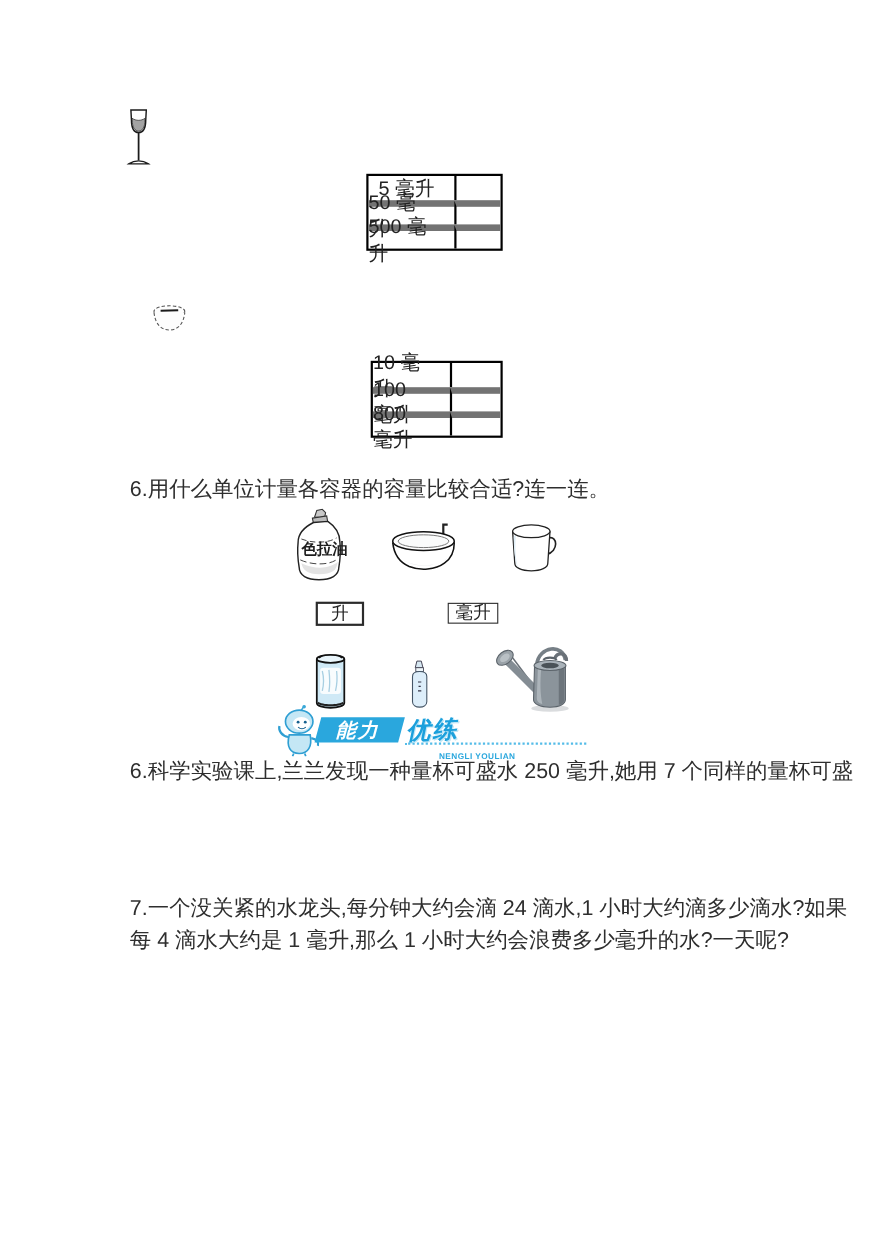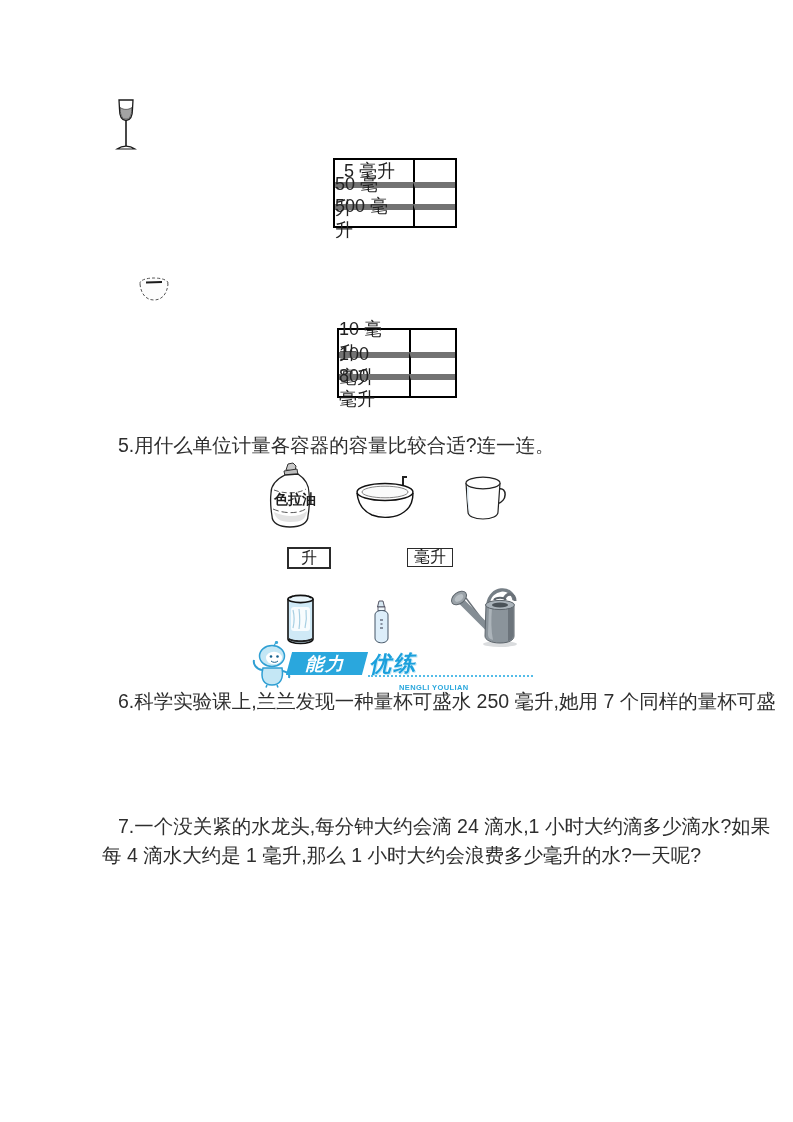--- a/index.html
+++ b/index.html
@@ -65,21 +65,21 @@
 
   <div class="cap-table" id="table2">
     <div class="cell label">10 毫升</div>
     <div class="cell blank"></div>
     <div class="cell label rtop">100 毫升</div>
     <div class="cell blank rtop"></div>
     <div class="cell label rtop">800 毫升</div>
     <div class="cell blank rtop"></div>
   </div>
 
-  <div class="abs qtext" style="left:118px;top:433px;">5.用什么单位计量各容器的容量比较合适?连一连。</div>
+  <div class="abs qtext" style="left:118px;top:433px;">6.用什么单位计量各容器的容量比较合适?连一连。</div>
 
   <div class="abs" style="left:262px;top:462px;">
     <svg width="56" height="68" viewBox="0 0 56 68">
       <path d="M24,8 L26,2 L31,1 L34,4 L33,9 Z" fill="#c9c9c9" stroke="#333" stroke-width="1"></path>
       <path d="M22,9 L35,7 L36,13 L23,14 Z" fill="#bdbdbd" stroke="#333" stroke-width="1"></path>
       <path d="M23,13 C15,17 9,23 9,31 C8,40 9,48 10,54 C10,61 17,65 28,65 C39,65 46,61 46,54 C47,48 48,40 47,31 C47,22 42,16 36,12 Z" fill="#fff" stroke="#222" stroke-width="1.3"></path>
       <path d="M12,28 C22,32 36,32 44,27" fill="none" stroke="#444" stroke-width="0.9" stroke-dasharray="5,3"></path>
       <path d="M11,47 C22,52 38,52 45,46" fill="none" stroke="#444" stroke-width="0.9" stroke-dasharray="6,3"></path>
       <path d="M12,50 C24,56 38,55 45,49 C44,57 40,60 28,60 C18,60 13,56 12,50 Z" fill="#e3e3e3"></path>
       <text x="12" y="42" font-size="14" font-weight="bold" fill="#1d1d1d">色拉油</text>
@@ -168,15 +168,15 @@
   <div class="abs" id="banner-para">
     <span>能力</span>
   </div>
   <div class="abs" id="banner-accent">优练</div>
   <div class="abs" id="banner-pinyin">NENGLI YOULIAN</div>
   <div class="abs" id="banner-dots"></div>
 
   <div class="abs qtext" style="left:118px;top:689px;">6.科学实验课上,兰兰发现一种量杯可盛水 250 毫升,她用 7 个同样的量杯可盛</div>
 
   <div class="abs qtext" style="left:118px;top:814px;">7.一个没关紧的水龙头,每分钟大约会滴 24 滴水,1 小时大约滴多少滴水?如果</div>
-  <div class="abs qtext" style="left:102px;top:843px;">每 4 滴水大约是 1 毫升,那么 1 小时大约会浪费多少毫升的水?一天呢?</div>
+  <div class="abs qtext" style="left:118px;top:843px;">每 4 滴水大约是 1 毫升,那么 1 小时大约会浪费多少毫升的水?一天呢?</div>
 
 </div>
 
 </body></html>

